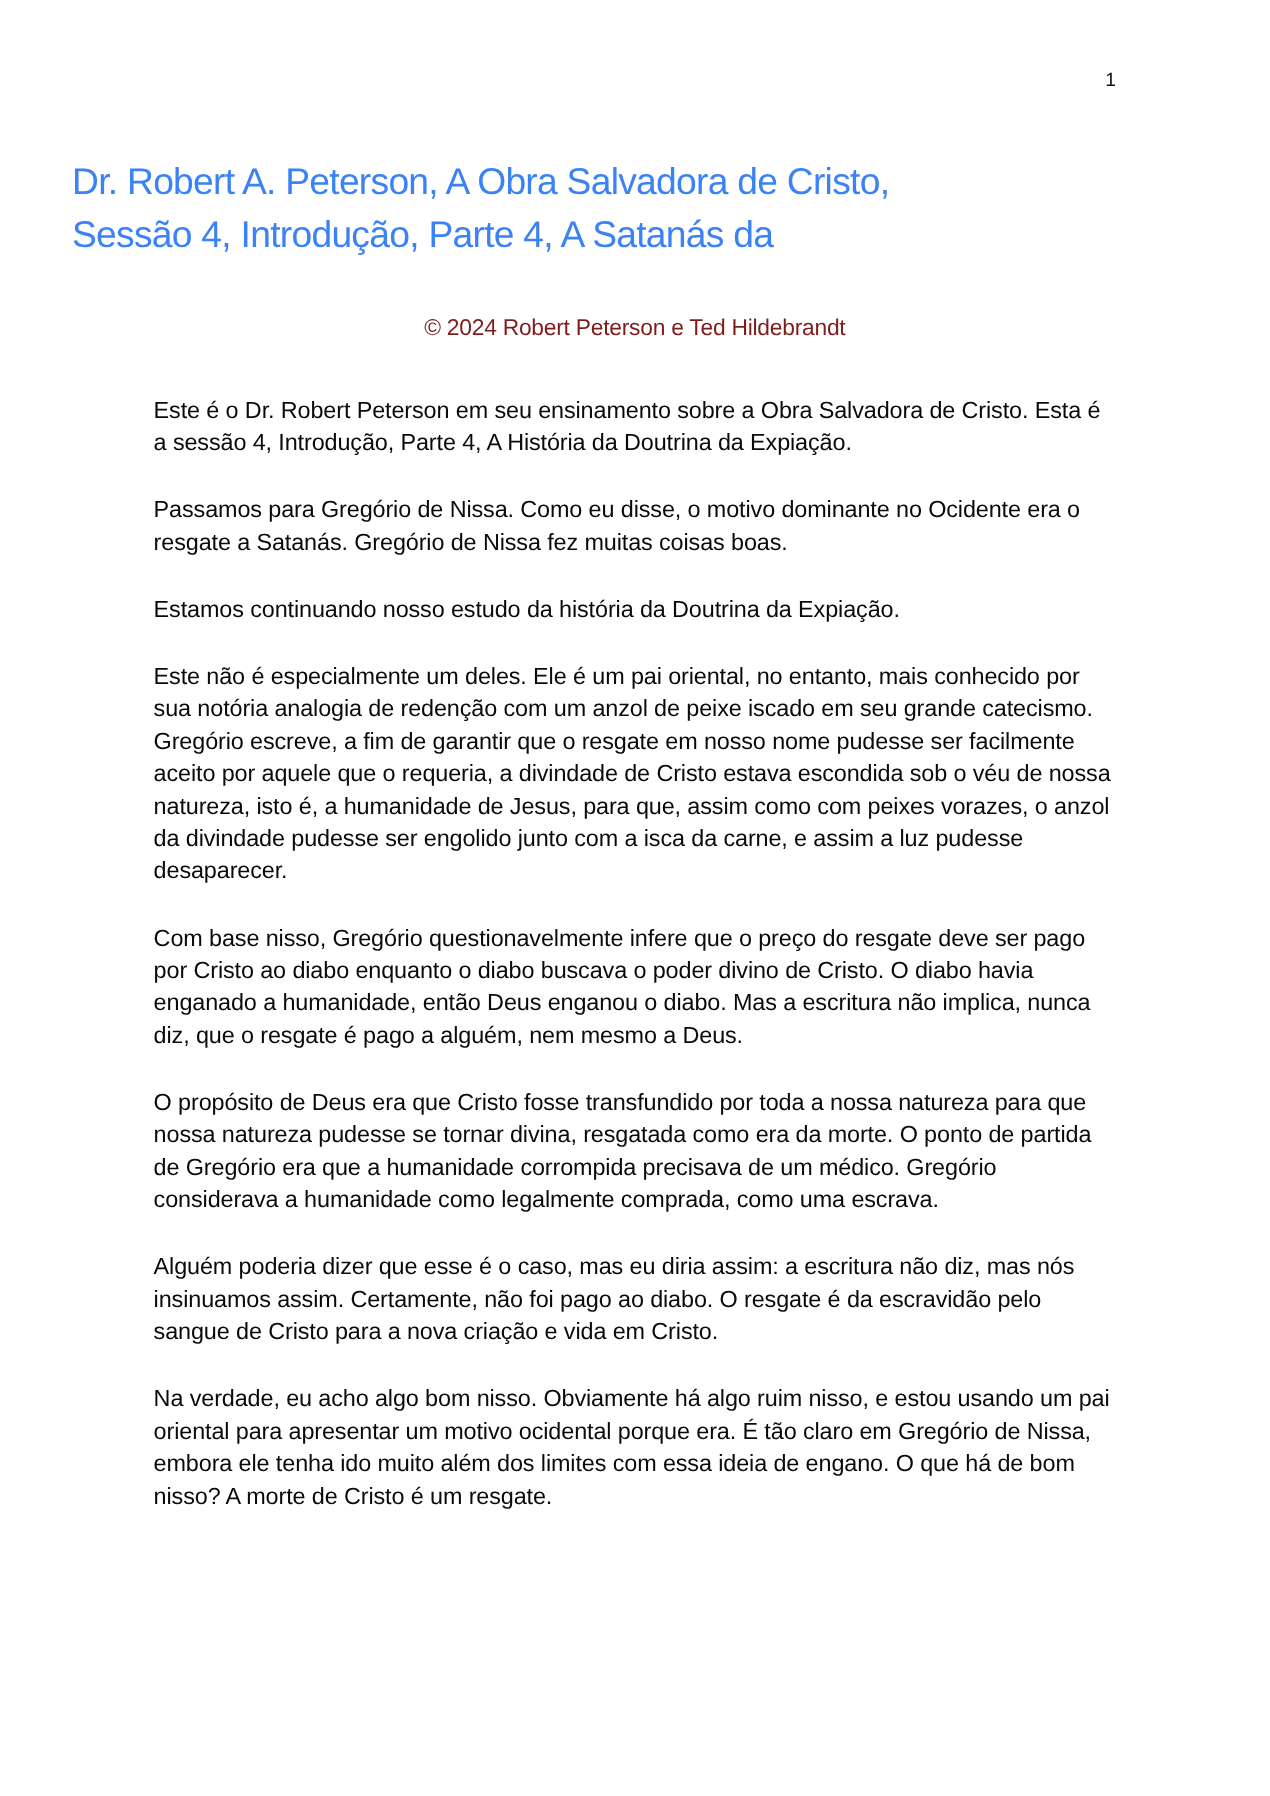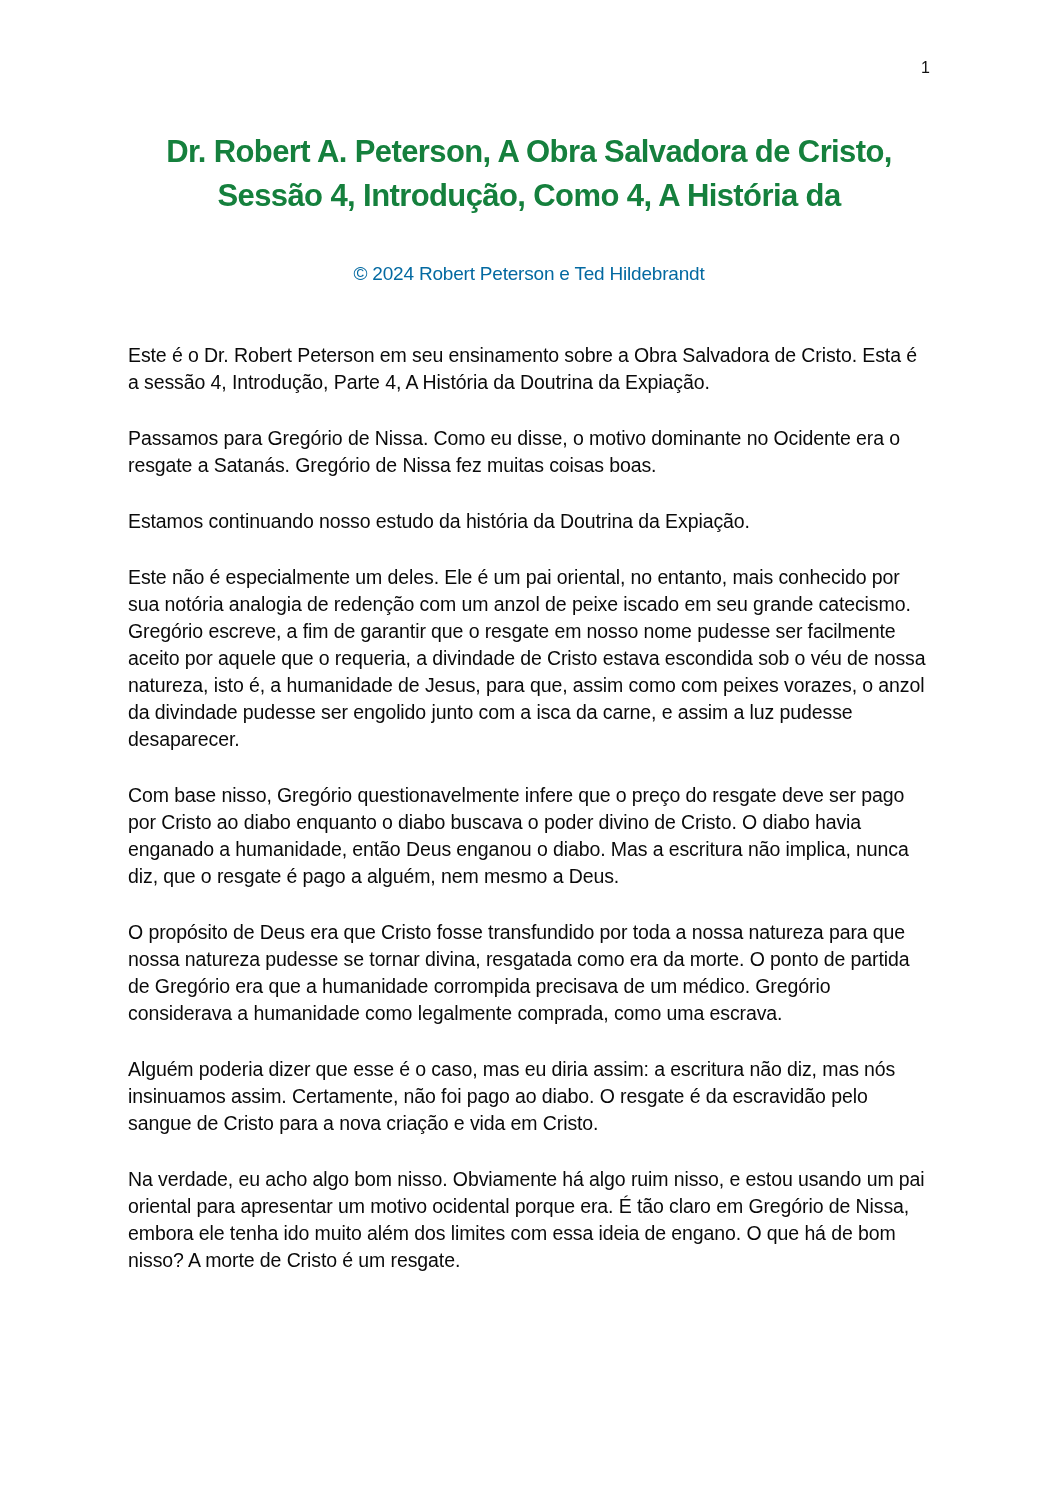--- a/index.html
+++ b/index.html
@@ -22,63 +22,62 @@
     right: 128px;
     font-size: 16px;
     line-height: 20px;
     color: #111111;
   }
   .title-block {
     position: absolute;
     top: 130px;
     left: 60px;
     right: 60px;
-    text-align: center;
-    font-weight: bold;
+    font-weight: normal;
     font-size: 31px;
     line-height: 44px;
     letter-spacing: -0.6px;
-    color: #15803d;
+    color: #3b82f6;
   }
   .copyright {
     position: absolute;
     top: 262px;
     left: 0;
     right: 0;
     text-align: center;
     font-size: 19px;
     line-height: 24px;
     letter-spacing: -0.2px;
-    color: #0369a1;
+    color: #7f1d1d;
   }
   .body-text {
     position: absolute;
     top: 326px;
     left: 128px;
     width: 802px;
     font-size: 19.5px;
     line-height: 27px;
     letter-spacing: -0.1px;
     color: #0a0a0a;
   }
   .body-text p {
-    margin: 16px 0 29px 0;
+    margin: 3px 0 29px 0;
     padding: 0;
   }
 </style>
 </head>
 <body>
 
 <div class="sheet">
 
   <div class="page-number">1</div>
 
   <div class="title-block">
     <div>Dr. Robert A. Peterson, A Obra Salvadora de Cristo,</div>
-    <div>Sessão 4, Introdução, Como 4, A História da</div>
+    <div>Sessão 4, Introdução, Parte 4, A Satanás da</div>
   </div>
 
   <div class="copyright">© 2024 Robert Peterson e Ted Hildebrandt</div>
 
   <div class="body-text">
     <p>Este é o Dr. Robert Peterson em seu ensinamento sobre a Obra Salvadora de Cristo. Esta é a sessão 4, Introdução, Parte 4, A História da Doutrina da Expiação.</p>
     <p>Passamos para Gregório de Nissa. Como eu disse, o motivo dominante no Ocidente era o resgate a Satanás. Gregório de Nissa fez muitas coisas boas.</p>
     <p>Estamos continuando nosso estudo da história da Doutrina da Expiação.</p>
     <p>Este não é especialmente um deles. Ele é um pai oriental, no entanto, mais conhecido por sua notória analogia de redenção com um anzol de peixe iscado em seu grande catecismo. Gregório escreve, a fim de garantir que o resgate em nosso nome pudesse ser facilmente aceito por aquele que o requeria, a divindade de Cristo estava escondida sob o véu de nossa natureza, isto é, a humanidade de Jesus, para que, assim como com peixes vorazes, o anzol da divindade pudesse ser engolido junto com a isca da carne, e assim a luz pudesse desaparecer.</p>
     <p>Com base nisso, Gregório questionavelmente infere que o preço do resgate deve ser pago por Cristo ao diabo enquanto o diabo buscava o poder divino de Cristo. O diabo havia enganado a humanidade, então Deus enganou o diabo. Mas a escritura não implica, nunca diz, que o resgate é pago a alguém, nem mesmo a Deus.</p>

